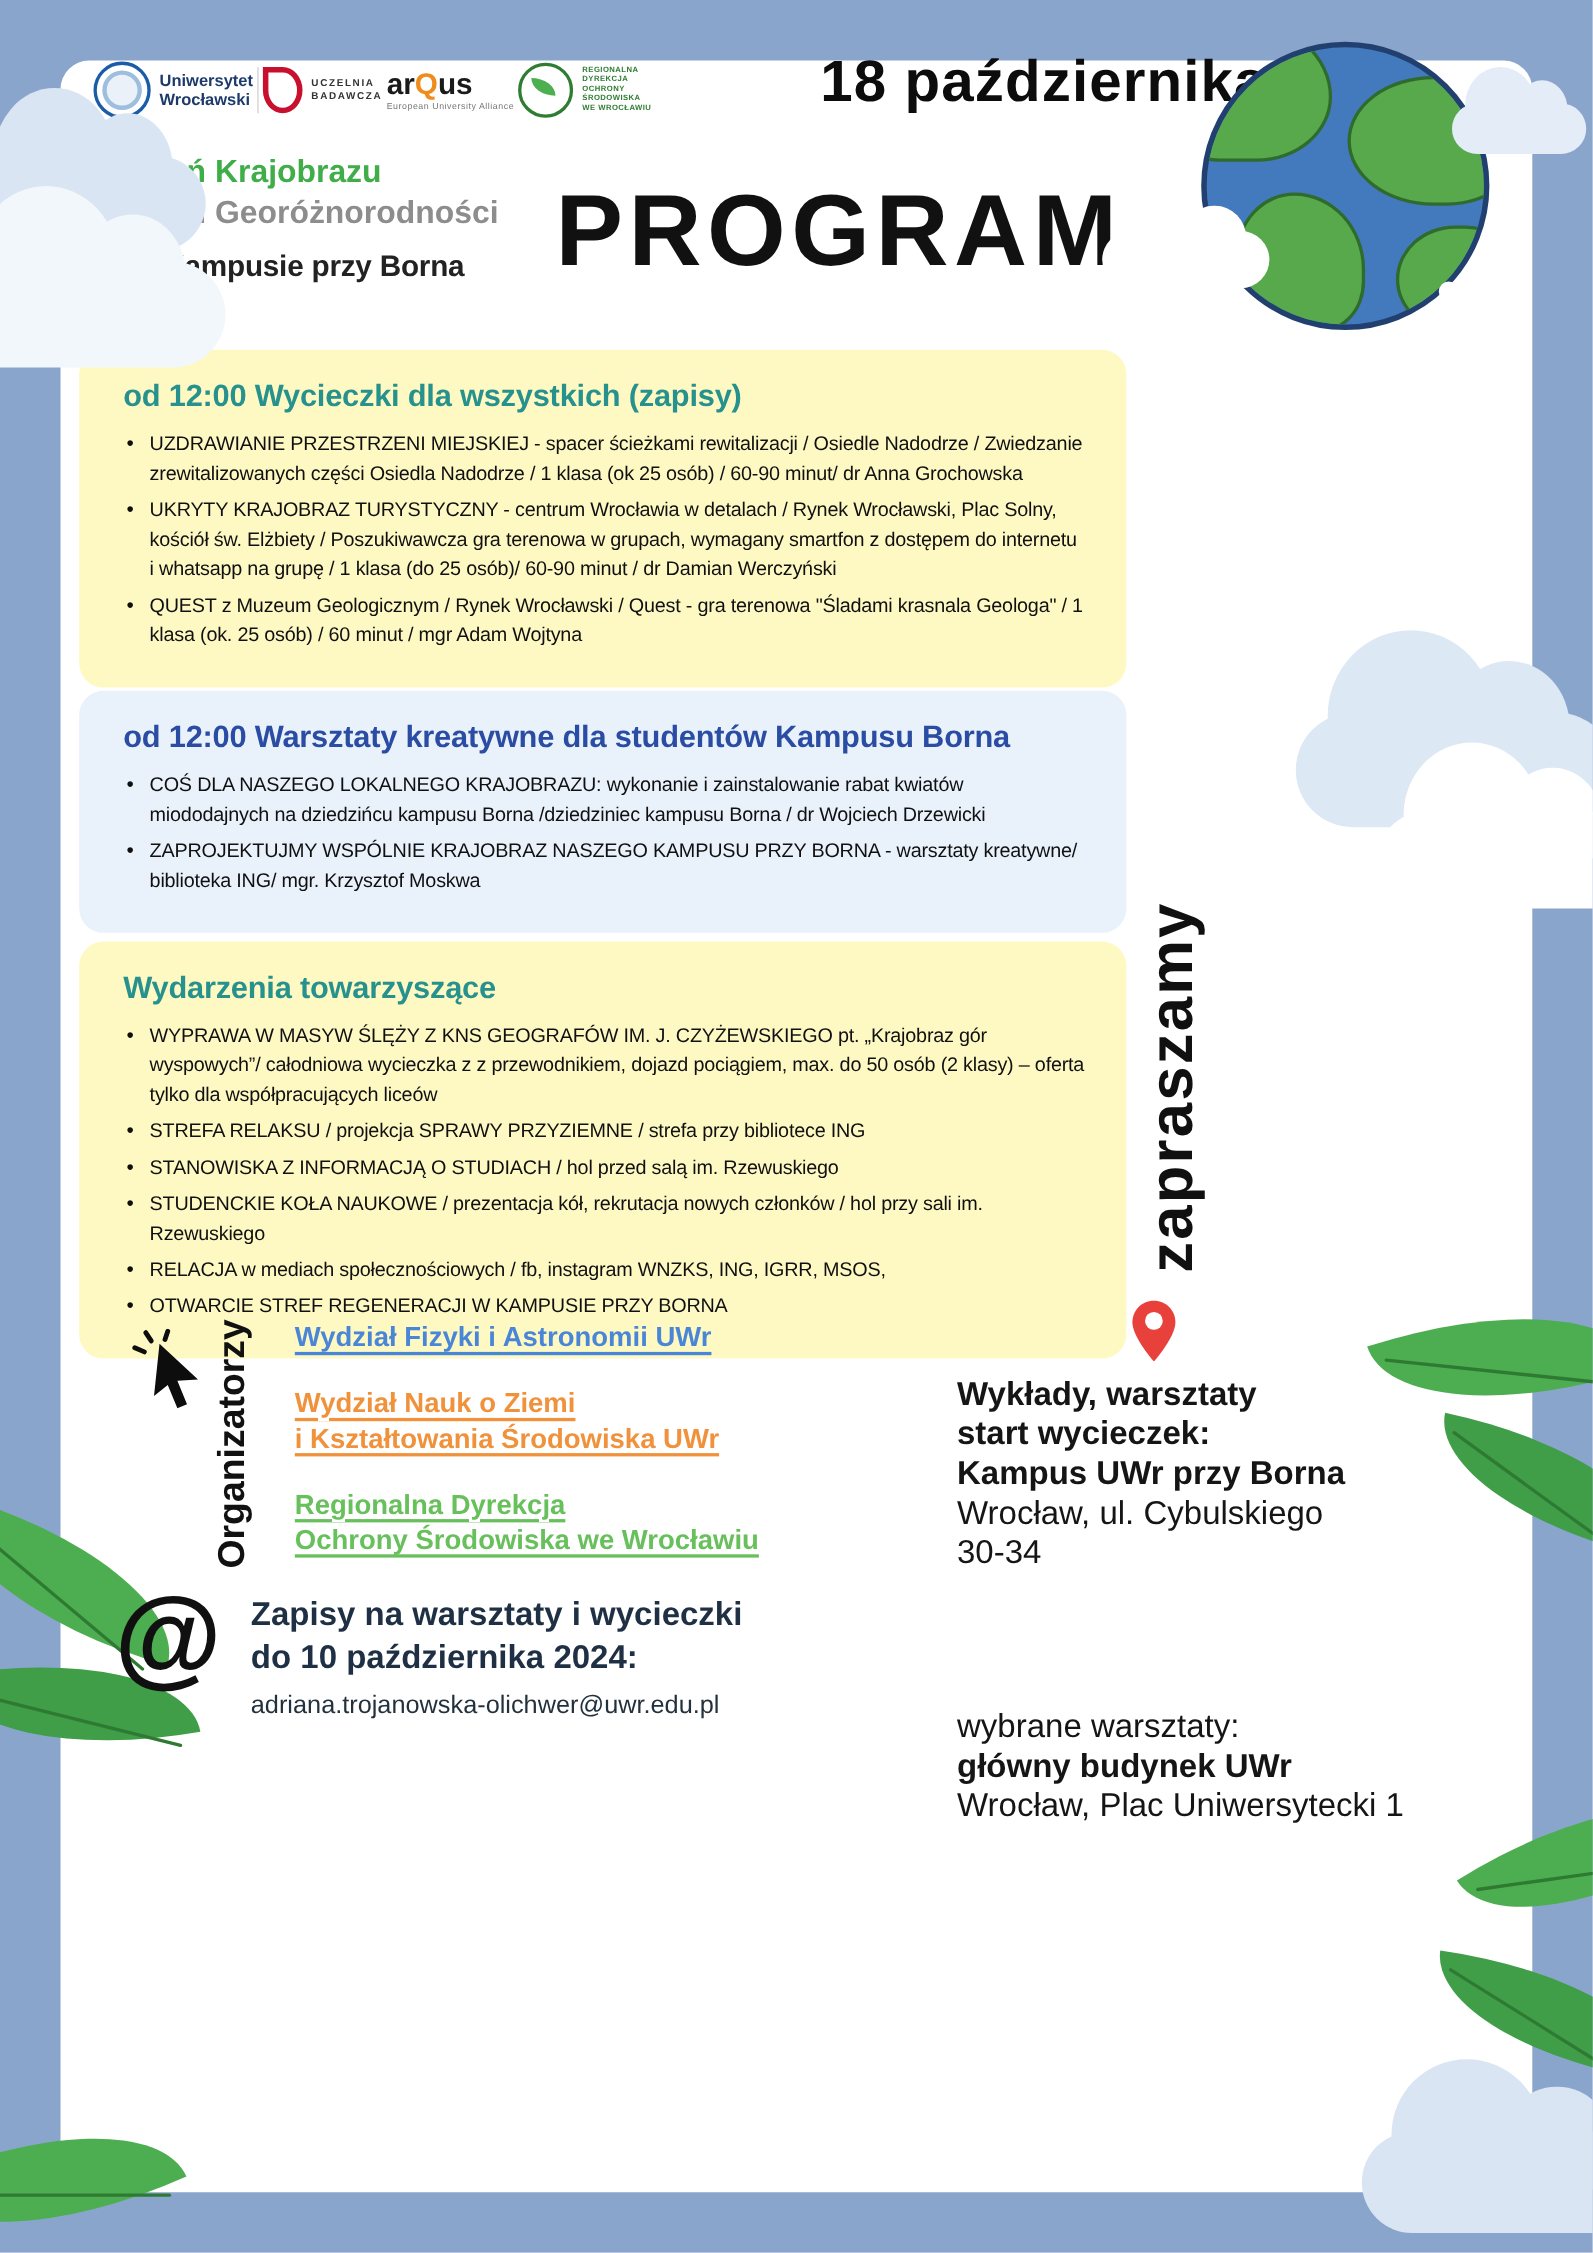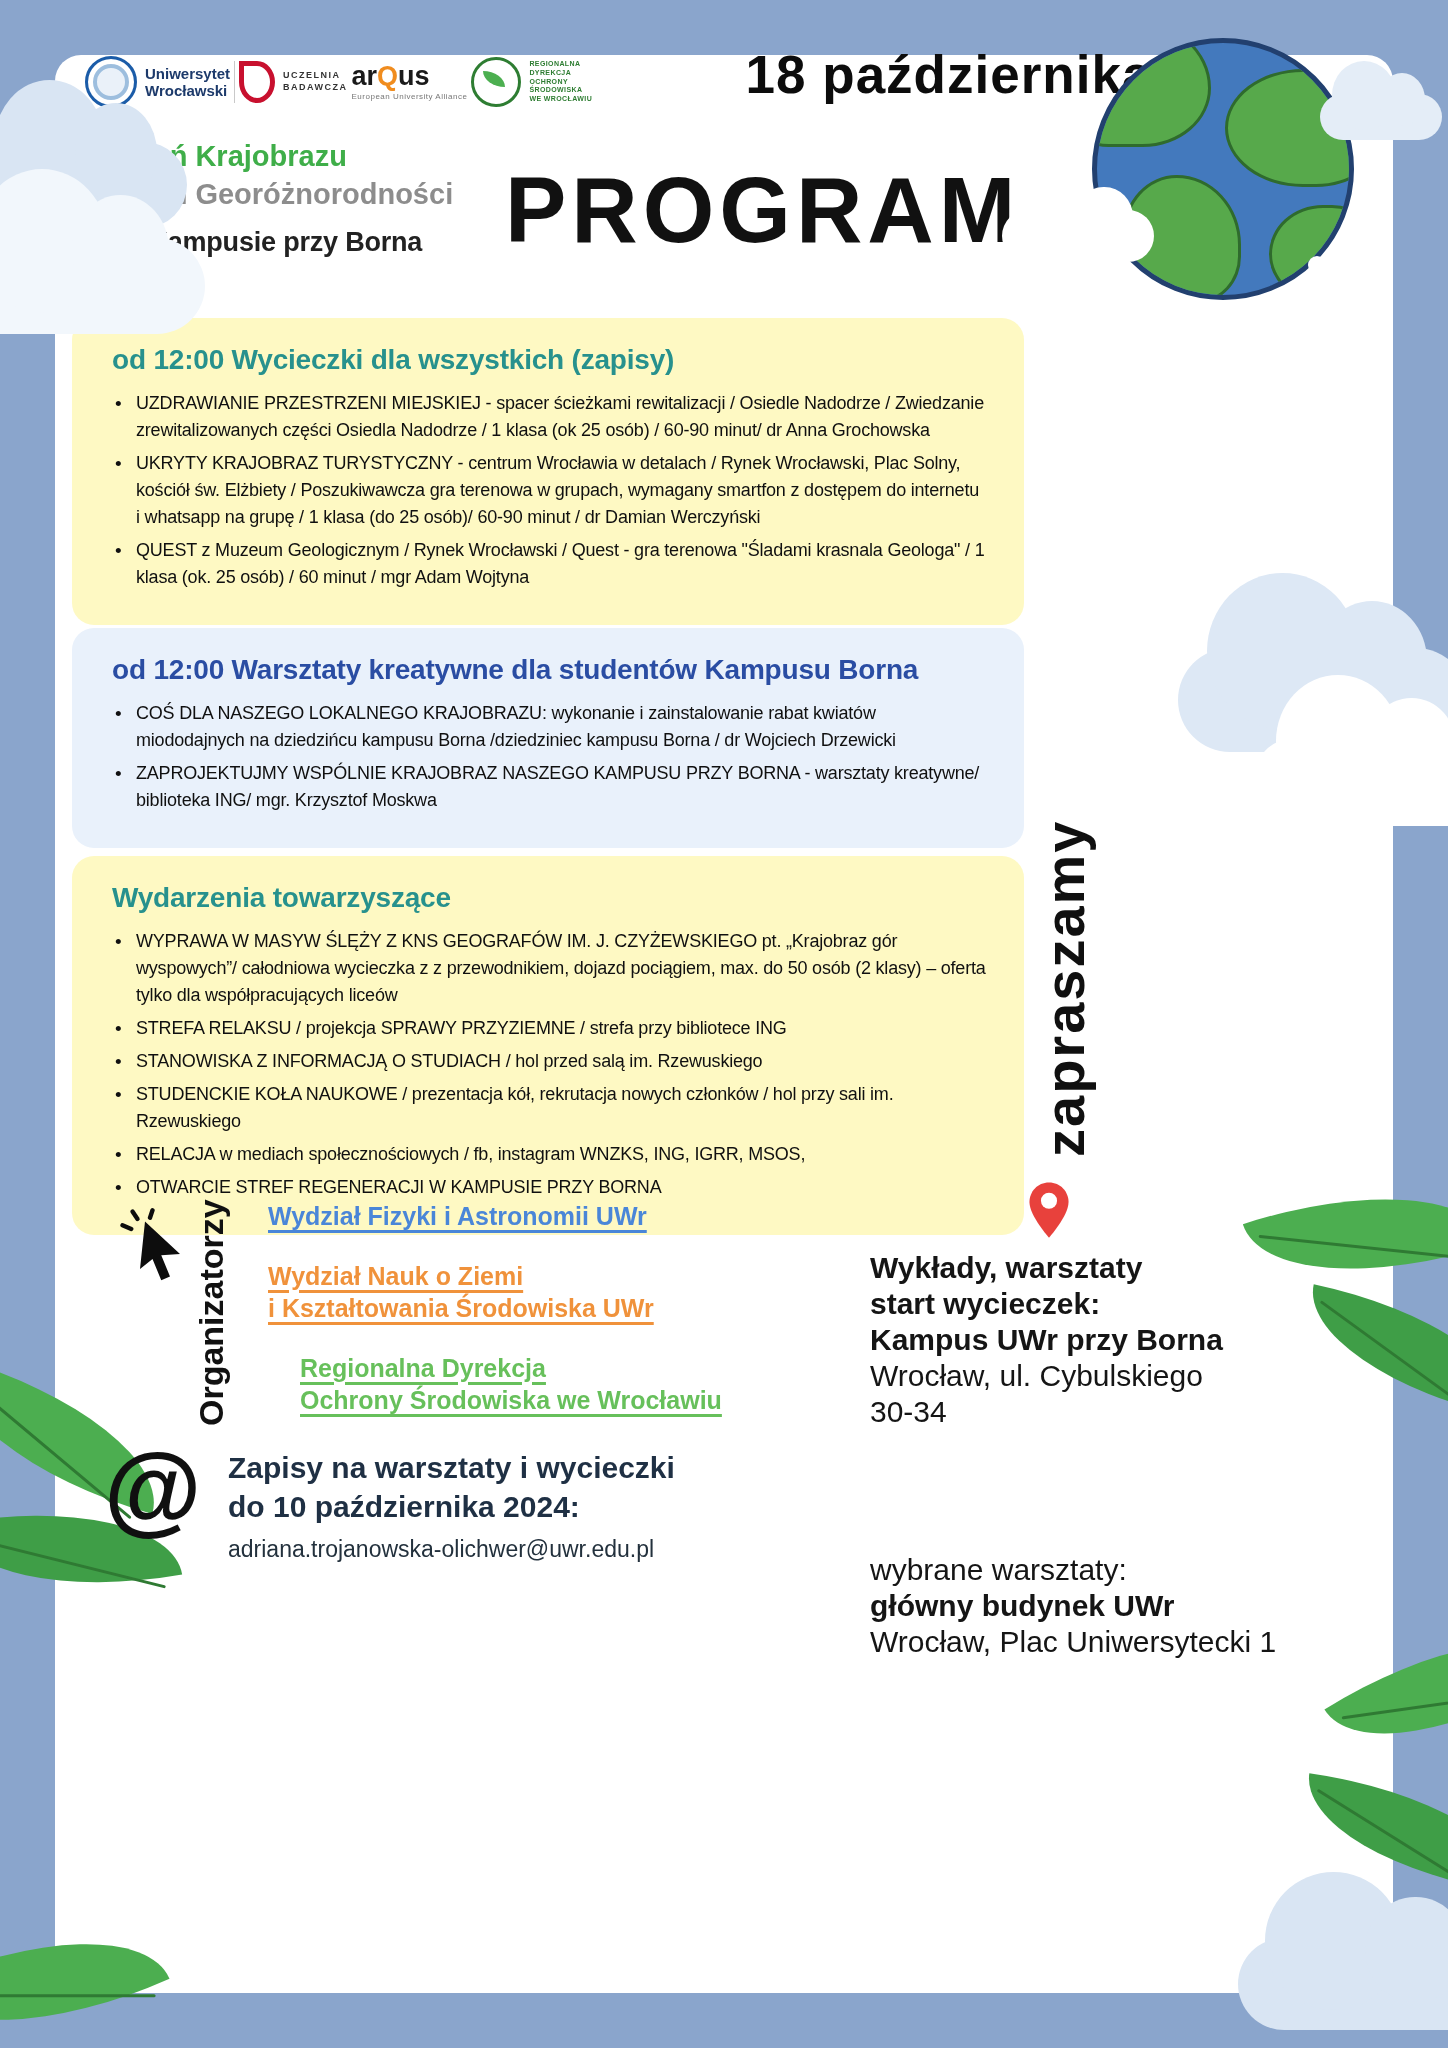--- a/index.html
+++ b/index.html
@@ -92,21 +92,21 @@
 
   
   .cursor-svg { position:absolute; left:120px; top:1208px; width:80px; height:82px; z-index:5; }
   .organizers-label { position:absolute; left:192px; top:1194px; height:238px; font-size:34px; font-weight:700;
                       color:#111; z-index:5; text-align:center; }
   .org-links { position:absolute; left:268px; top:1200px; width:460px; z-index:5; }
   .org-link { display:block; font-size:25px; font-weight:700; line-height:1.3; margin-bottom:27px;
               text-decoration:underline; text-decoration-thickness:2.5px; text-underline-offset:5px; cursor:pointer; }
   .l-orange { color:#f0923b; }
   .l-blue { color:#4a86d8; }
-  .l-green { color:#67c05b;margin-left:32px; }
+  .l-green { color:#67c05b; }
   .at-icon { position:absolute; left:104px; top:1438px; font-size:100px; font-weight:700; color:#101010;
              line-height:1; z-index:5; }
   .signup { position:absolute; left:228px; top:1448px; z-index:5; }
   .signup-text { font-size:30px; font-weight:700; color:#1f3044; line-height:1.3; }
   .signup-email { font-size:23px; color:#23313d; margin-top:10px; cursor:pointer; }
 
   
   .pin-svg { position:absolute; left:1026px; top:1180px; width:46px; height:60px; z-index:5; }
   .loc { position:absolute; left:870px; width:470px; z-index:5; color:#151515; }
   .loc-main { top:1250px; }

